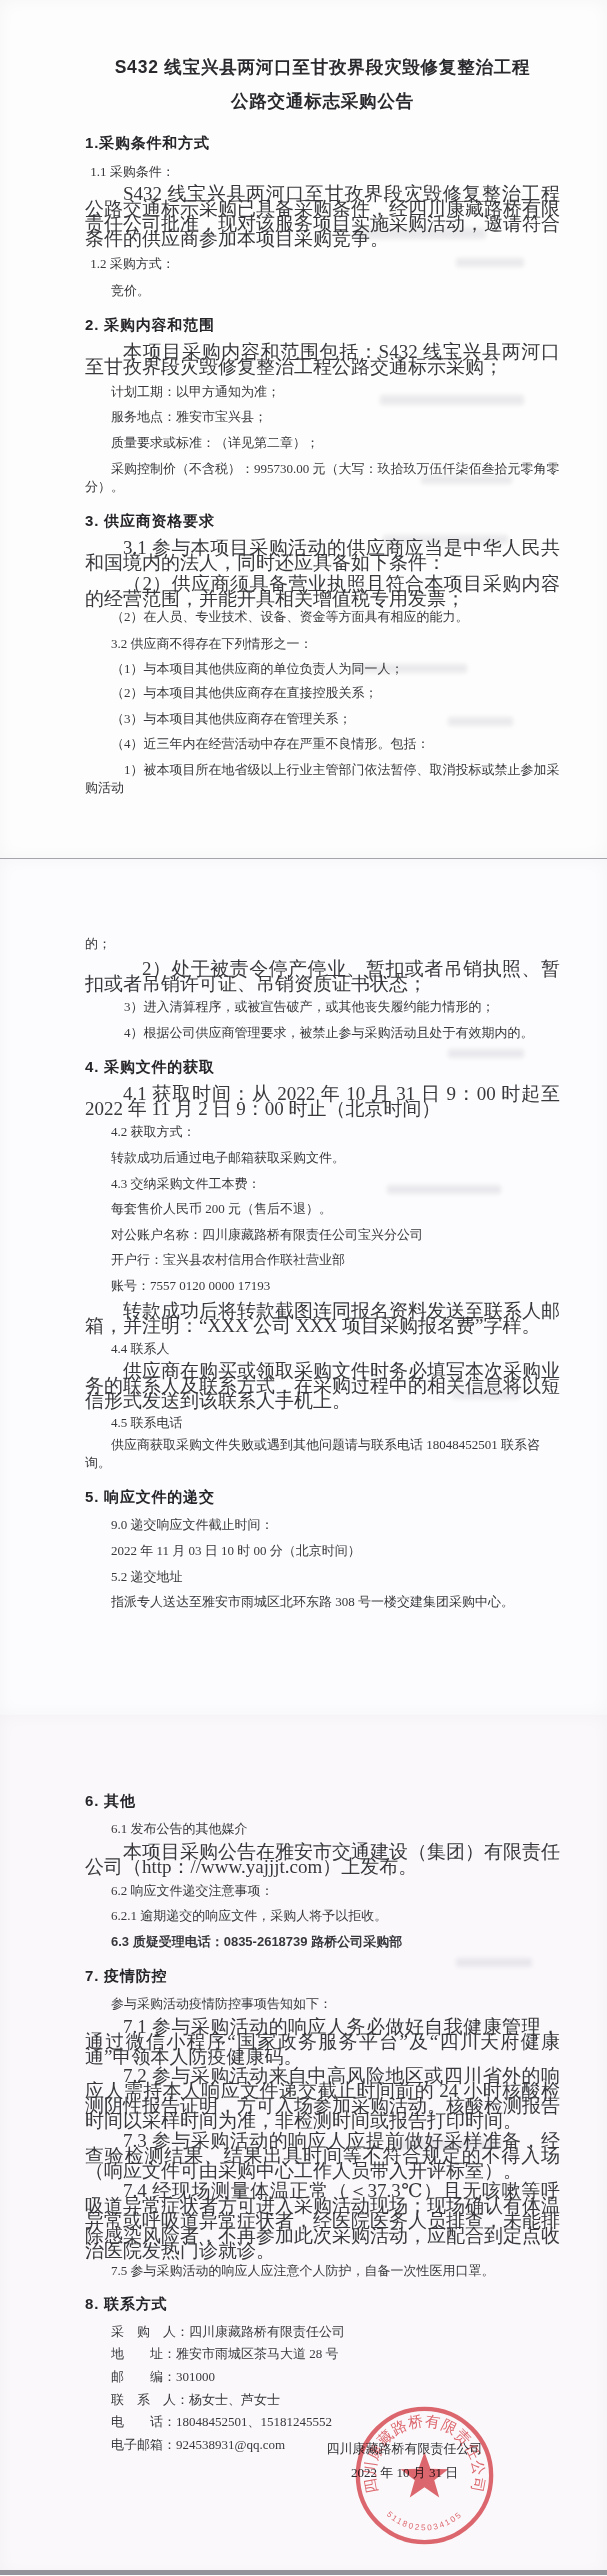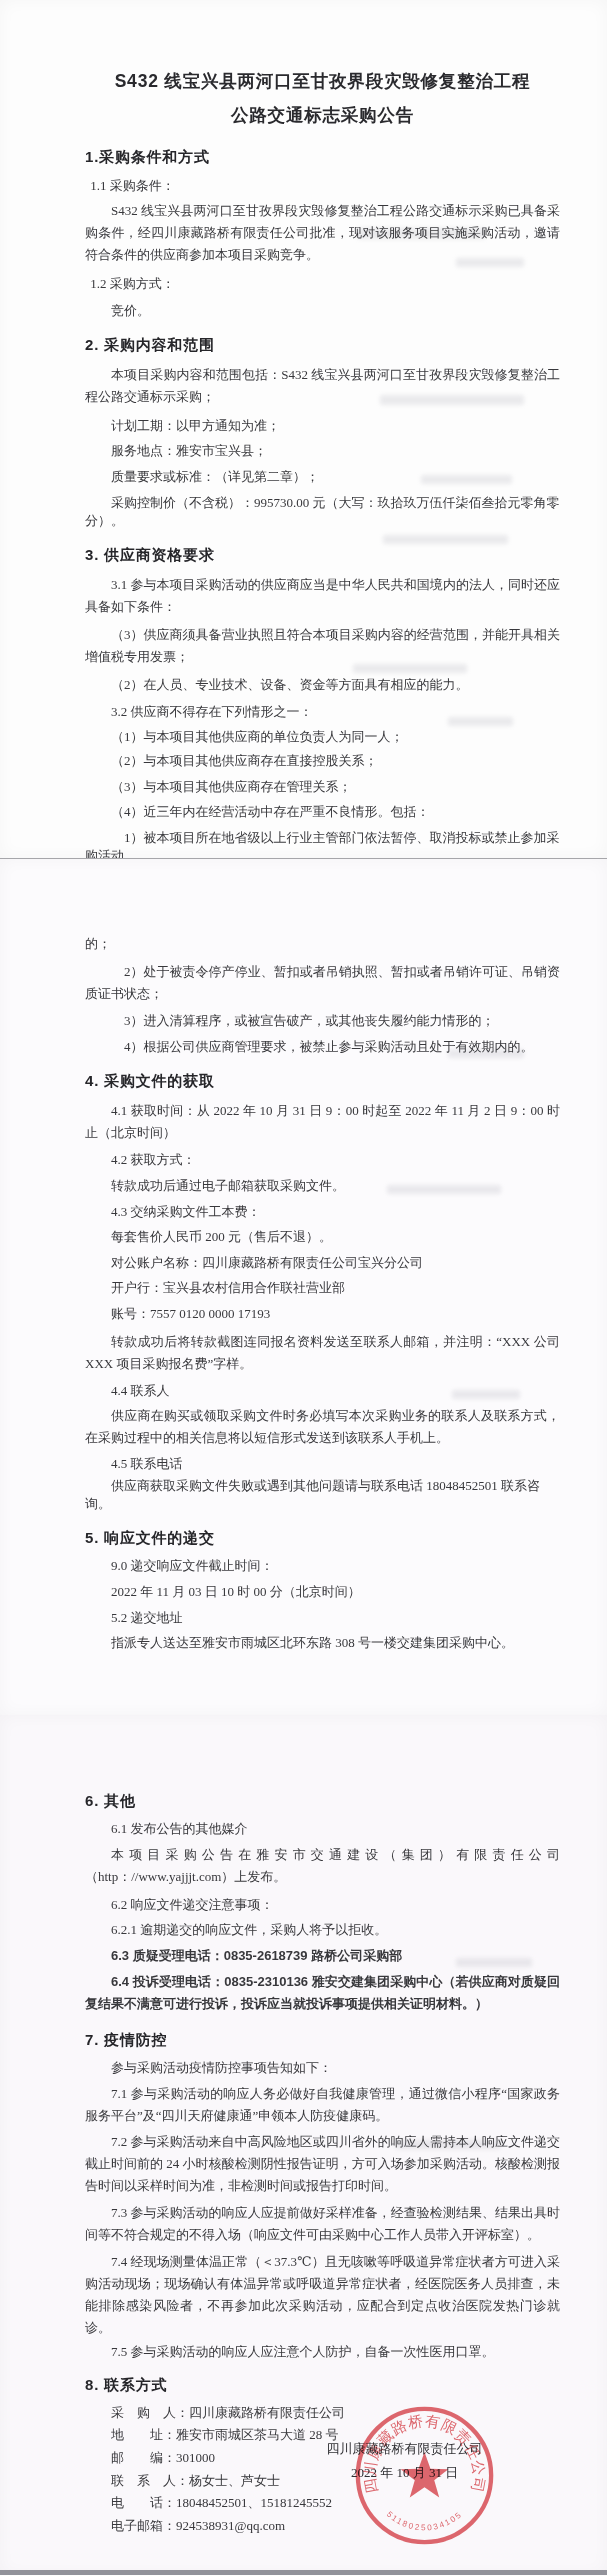--- a/index.html
+++ b/index.html
@@ -5,21 +5,21 @@
   html,body{margin:0;padding:0;background:#ffffff;}
   body{width:607px;font-family:"Liberation Serif","DejaVu Serif",serif;color:#38383c;}
   .page{position:relative;width:607px;overflow:hidden;box-sizing:border-box;box-shadow:inset 0 0 16.7px rgba(0,0,0,0.035);}
   .p1{height:859px;background:#fdfdfd;border-bottom:1.5px solid #a6a6aa;}
   .p2{height:856px;background:#fcfbfd;}
   .p3{height:860px;background:#faf8fb;}
   .content{position:relative;padding:0 47px 0 85px;}
   .title{text-align:center;font-family:"Liberation Sans","DejaVu Sans",sans-serif;font-weight:700;font-size:17.5px;line-height:23px;color:#2a2a2e;letter-spacing:0.8px;}
   .h{font-family:"Liberation Sans","DejaVu Sans",sans-serif;font-weight:700;font-size:15px;line-height:20px;color:#26262a;letter-spacing:0.8px;}
   .ln{font-size:13px;line-height:18px;text-indent:2em;}
-  .par{font-size:13px;line-height:22px;text-indent:2em;text-align:justify;}
+  .par{font-size:19px;line-height:15px;text-indent:2em;text-align:justify;}
   .ind3{text-indent:3em;}
   .flat{text-indent:0;font-family:Liberation Serif, serif;}
   .bold{font-weight:700;font-family:"Liberation Sans","DejaVu Sans",sans-serif;}
   .u{text-decoration-thickness:0.8px;text-underline-offset:3px;}
   .ghost{position:absolute;background:#b9b9c2;opacity:.28;filter:blur(1.9px);border-radius:2.3px;}
   .signblock{position:absolute;left:319px;top:725px;width:171px;text-align:center;font-size:13px;line-height:18px;color:#2f2f33;z-index:1;}
   .stamp{position:absolute;left:350px;top:686px;width:149px;height:149px;z-index:2;opacity:.85;mix-blend-mode:multiply;}
   .bottom-edge{position:absolute;left:0;bottom:0;width:100%;height:4.6px;background:#93939b;}
 </style>
 </head>
@@ -27,37 +27,37 @@
 
 <div class="page p1">
   <div class="ghost" style="left:357px;top:228px;width:129px;height:10.6px"></div>
   <div class="ghost" style="left:456px;top:258px;width:68px;height:9px"></div>
   <div class="ghost" style="left:380px;top:395px;width:144px;height:10px"></div>
   <div class="ghost" style="left:421px;top:475px;width:91px;height:9px"></div>
   <div class="ghost" style="left:383px;top:535px;width:125px;height:9px"></div>
   <div class="ghost" style="left:353px;top:664px;width:114px;height:9px"></div>
   <div class="ghost" style="left:448px;top:717px;width:65px;height:9px"></div>
   <div class="content">
-    <div class="title" style="padding-top:70px">S432 线宝兴县两河口至甘孜界段灾毁修复整治工程</div>
+    <div class="title" style="padding-top:56px">S432 线宝兴县两河口至甘孜界段灾毁修复整治工程</div>
     <div class="title" style="margin-top:10.6px">公路交通标志采购公告</div>
     <div class="h" style="margin-top:20px">1.采购条件和方式</div>
     <div class="ln flat" style="margin-top:10.6px;text-indent:0.4em">1.1 采购条件：</div>
     <div class="par" style="margin-top:4.6px">S432 线宝兴县两河口至甘孜界段灾毁修复整治工程公路交通标示采购已具备采购条件，经四川康藏路桥有限责任公司批准，现对该服务项目实施采购活动，邀请符合条件的供应商参加本项目采购竞争。</div>
     <div class="ln flat" style="margin-top:9px;text-indent:0.4em">1.2 采购方式：</div>
     <div class="ln" style="margin-top:9px">竞价。</div>
     <div class="h" style="margin-top:15px">2. 采购内容和范围</div>
     <div class="par" style="margin-top:9px">本项目采购内容和范围包括：S432 线宝兴县两河口至甘孜界段灾毁修复整治工程公路交通标示采购；</div>
     <div class="ln" style="margin-top:9px">计划工期：以甲方通知为准；</div>
     <div class="ln" style="margin-top:7.6px"><span>服务地点：</span><span class="u">雅安市宝兴县</span><span>；</span></div>
     <div class="ln" style="margin-top:7.6px">质量要求或标准：（详见第二章）；</div>
     <div class="ln" style="margin-top:7.6px">采购控制价（不含税）：995730.00 元（大写：玖拾玖万伍仟柒佰叁拾元零角零分）。</div>
     <div class="h" style="margin-top:15px">3. 供应商资格要求</div>
     <div class="par" style="margin-top:9px">3.1 参与本项目采购活动的供应商应当是中华人民共和国境内的法人，同时还应具备如下条件：</div>
-    <div class="par" style="margin-top:6px">（3）供应商须具备营业执照且符合本项目采购内容的经营范围，并能开具相关增值税专用发票；</div>
-    <div class="ln" style="margin-top:8px">（2）在人员、专业技术、设备、资金等方面具有相应的能力。</div>
+    <div class="par" style="margin-top:6px">（2）供应商须具备营业执照且符合本项目采购内容的经营范围，并能开具相关增值税专用发票；</div>
+    <div class="ln" style="margin-top:2px">（2）在人员、专业技术、设备、资金等方面具有相应的能力。</div>
     <div class="ln" style="margin-top:9px">3.2 供应商不得存在下列情形之一：</div>
     <div class="ln" style="margin-top:7.6px">（1）与本项目其他供应商的单位负责人为同一人；</div>
     <div class="ln" style="margin-top:6px">（2）与本项目其他供应商存在直接控股关系；</div>
     <div class="ln" style="margin-top:7.6px">（3）与本项目其他供应商存在管理关系；</div>
     <div class="ln" style="margin-top:7.6px">（4）近三年内在经营活动中存在严重不良情形。包括：</div>
     <div class="ln ind3" style="margin-top:7.6px">1）被本项目所在地省级以上行业主管部门依法暂停、取消投标或禁止参加采购活动</div>
   </div>
 </div>
 
 <div class="page p2">
@@ -94,21 +94,20 @@
 <div class="page p3">
   <div class="ghost" style="left:456px;top:243px;width:76px;height:9px"></div>
   <div class="ghost" style="left:395px;top:425px;width:106px;height:9px"></div>
   <div class="content">
     <div class="h" style="padding-top:76px">6. 其他</div>
     <div class="ln" style="margin-top:9px">6.1 发布公告的其他媒介</div>
     <div class="par" style="margin-top:6px">本项目采购公告在雅安市交通建设（集团）有限责任公司（http：//www.yajjjt.com）上发布。</div>
     <div class="ln" style="margin-top:7.6px">6.2 响应文件递交注意事项：</div>
     <div class="ln" style="margin-top:7.6px">6.2.1 逾期递交的响应文件，采购人将予以拒收。</div>
     <div class="ln bold" style="margin-top:7.6px">6.3 质疑受理电话：0835-2618739 路桥公司采购部</div>
-    <div class="par bold" style="margin-top:6px">6.4 投诉受理电话：0835-2310136 雅安交建集团采购中心（若供应商对质疑回复结果不满意可进行投诉，投诉应当就投诉事项提供相关证明材料。）</div>
     <div class="h" style="margin-top:15px">7. 疫情防控</div>
     <div class="ln" style="margin-top:9px">参与采购活动疫情防控事项告知如下：</div>
     <div class="par" style="margin-top:6px">7.1 参与采购活动的响应人务必做好自我健康管理，通过微信小程序“国家政务服务平台”及“四川天府健康通”申领本人防疫健康码。</div>
     <div class="par" style="margin-top:4.6px">7.2 参与采购活动来自中高风险地区或四川省外的响应人需持本人响应文件递交截止时间前的 24 小时核酸检测阴性报告证明，方可入场参加采购活动。核酸检测报告时间以采样时间为准，非检测时间或报告打印时间。</div>
     <div class="par" style="margin-top:4.6px">7.3 参与采购活动的响应人应提前做好采样准备，经查验检测结果、结果出具时间等不符合规定的不得入场（响应文件可由采购中心工作人员带入开评标室）。</div>
     <div class="par" style="margin-top:4.6px">7.4 经现场测量体温正常（＜37.3℃）且无咳嗽等呼吸道异常症状者方可进入采购活动现场；现场确认有体温异常或呼吸道异常症状者，经医院医务人员排查，未能排除感染风险者，不再参加此次采购活动，应配合到定点收治医院发热门诊就诊。</div>
     <div class="ln" style="margin-top:4.6px">7.5 参与采购活动的响应人应注意个人防护，自备一次性医用口罩。</div>
     <div class="h" style="margin-top:13.7px">8. 联系方式</div>
     <div class="ln" style="margin-top:9px"><span>采　购　人：四川康藏路桥有限责任公司</span><span class="u">　　　</span></div>
     <div class="ln" style="margin-top:4.6px">地　　址：雅安市雨城区茶马大道 28 号</div>

